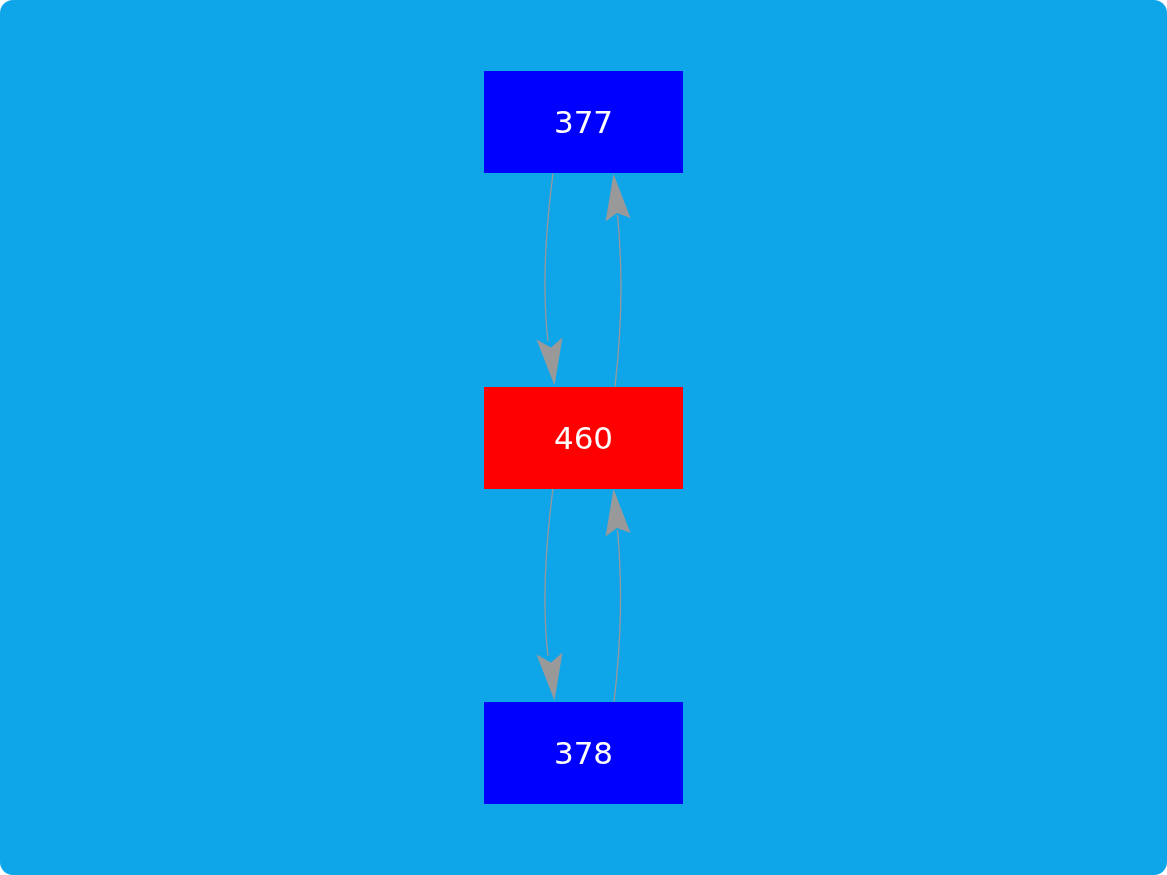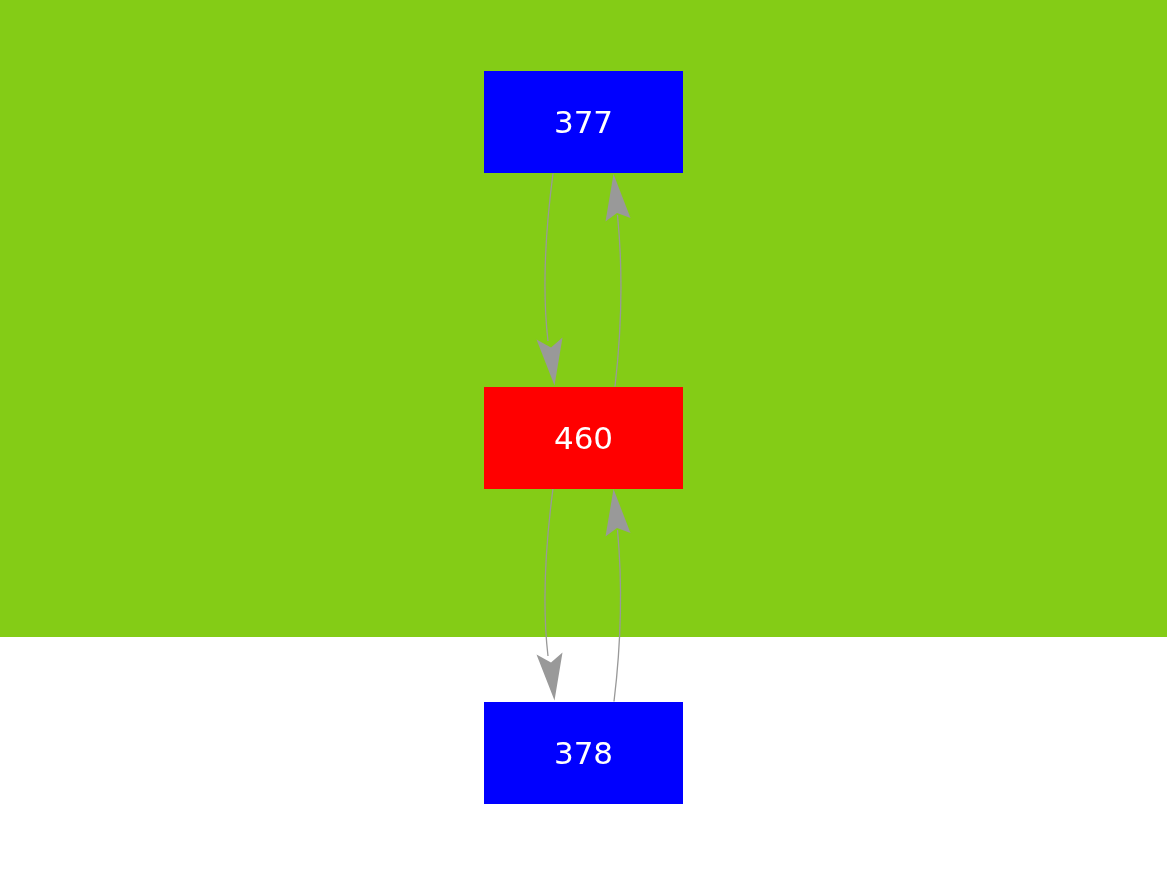--- a/index.html
+++ b/index.html
@@ -7,22 +7,23 @@
     padding: 0;
     background: #ffffff;
     width: 1167px;
     height: 875px;
     overflow: hidden;
     font-family: "DejaVu Sans", sans-serif;
   }
   .canvas {
     position: relative;
     width: 1167px;
-    height: 637px;
-    background: #84cc16;
+    height: 875px;
+    background: #0ea5e9;
+    border-radius: 13px;
   }
   svg { display: block; }
   .edge-line {
     fill: none;
     stroke-width: 1.3;
   }
   .arrowhead {
     stroke: none;
   }
   .node-rect {

